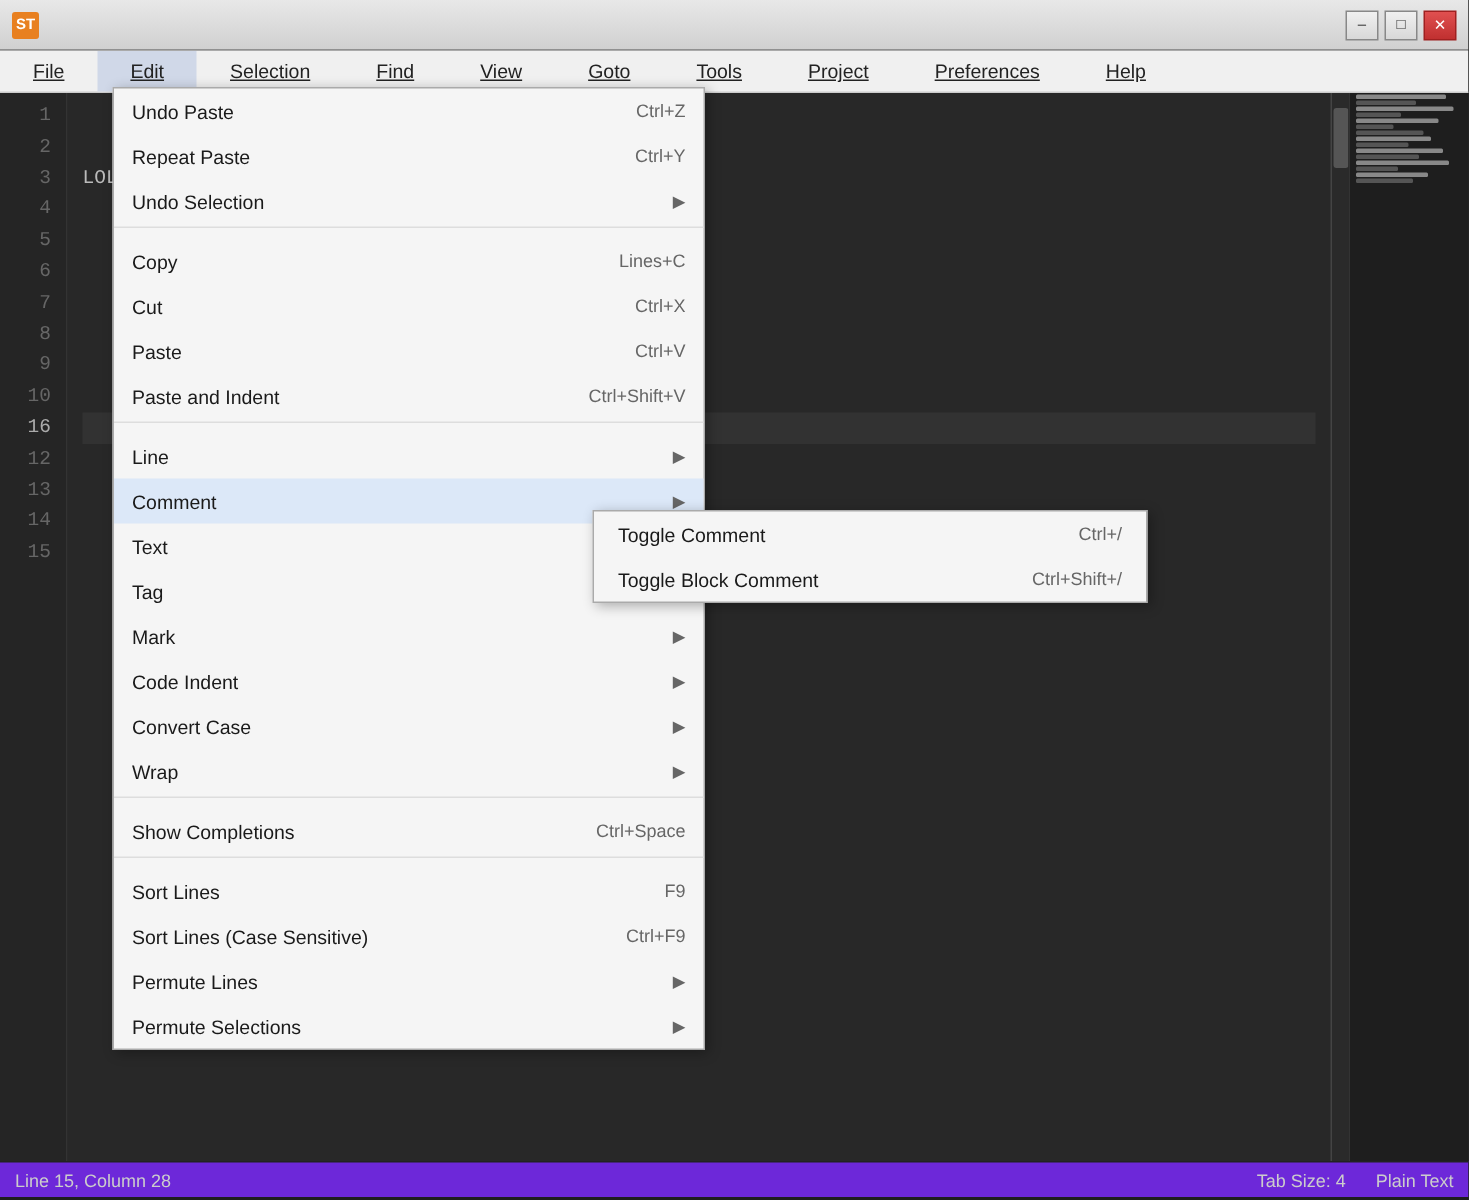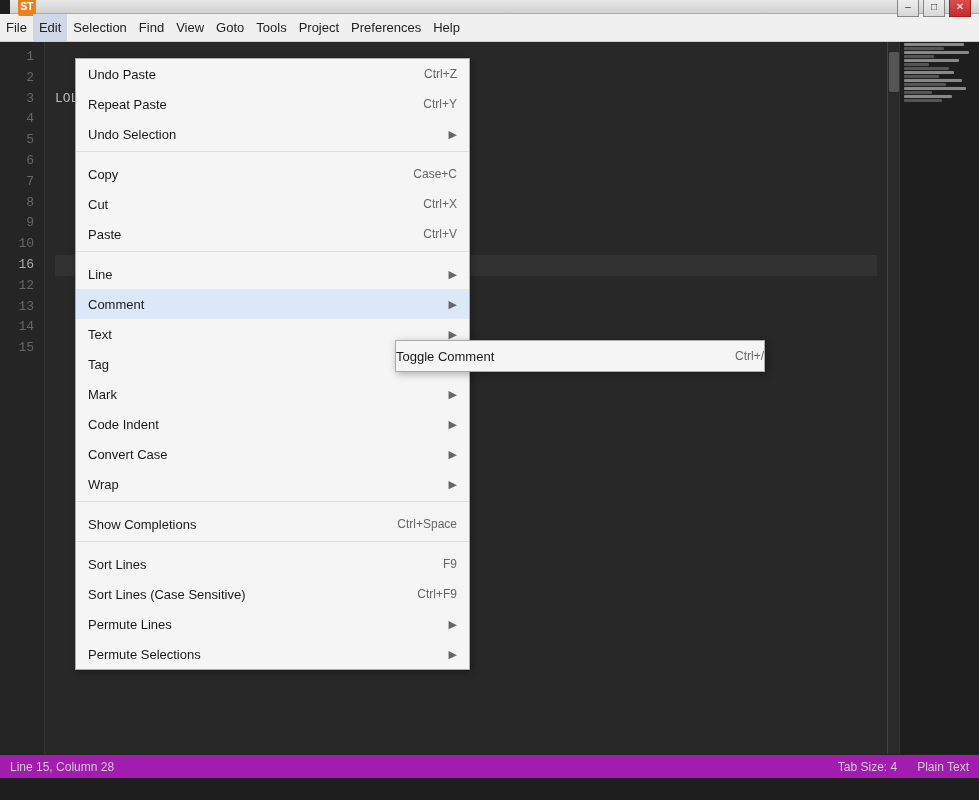--- a/index.html
+++ b/index.html
@@ -8,28 +8,27 @@
       height: 800px;
       font-family: 'Segoe UI', Tahoma, sans-serif;
       font-size: 13px;
       background: #1e1e1e;
       overflow: hidden;
       user-select: none;
     }
 
     
     #title-bar {
-      height: 14px;
+      height: 34px;
       background: linear-gradient(to bottom, #e8e8e8, #d0d0d0);
       border-bottom: 1px solid #aaa;
       display: flex;
       align-items: center;
       padding: 0 8px;
       justify-content: space-between;
-      margin-left: 10px;
     }
     #title-left {
       display: flex;
       align-items: center;
       gap: 6px;
     }
     #app-icon {
       width: 18px;
       height: 18px;
       background: #e88020;
@@ -69,27 +68,28 @@
 
     
     #menu-bar {
       height: 28px;
       background: #f0f0f0;
       border-bottom: 1px solid #ccc;
       display: flex;
       align-items: stretch;
     }
     .menu-item {
-      padding: 0 6px;
+      padding: 0 22px;
       display: flex;
       align-items: center;
       cursor: pointer;
       font-size: 13px;
       color: #222;
       white-space: nowrap;
+      text-decoration: underline;
     }
     .menu-item.active {
       background: #d0d8e8;
     }
 
     
     #editor-area {
       position: relative;
       width: 979px;
       height: 712px;
@@ -148,21 +148,21 @@
       height: 3px;
       margin: 1px 4px;
       background: #555;
       border-radius: 1px;
     }
     .minimap-line.bright { background: #888; }
 
     
     #status-bar {
       height: 24px;
-      background: #a21caf;
+      background: #6d28d9;
       border-top: 1px solid #222;
       display: flex;
       align-items: center;
       padding: 0 10px;
       color: #ccc;
       font-size: 12px;
       justify-content: space-between;
     }
 
     
@@ -213,21 +213,21 @@
       width: 370px;
       background: #f5f5f5;
       border: 1px solid #aaa;
       box-shadow: 2px 2px 8px rgba(0,0,0,0.3);
       z-index: 1001;
     }
     .submenu-item {
       height: 30px;
       display: flex;
       align-items: center;
-      padding: 0 0;
+      padding: 0 16px;
       cursor: pointer;
       justify-content: space-between;
       color: #1a1a1a;
       font-size: 13px;
     }
     .submenu-item .shortcut {
       color: #666;
       font-size: 12px;
     }
   </style>
@@ -339,33 +339,37 @@
 
   <div class="dropdown-item">
     <span>Undo Selection</span>
     <span class="arrow">▶</span>
   </div>
 
   <div class="dropdown-separator"></div>
 
   <div class="dropdown-item">
     <span>Copy</span>
-    <span class="shortcut">Case+C</span>
+    <span class="shortcut">Lines+C</span>
   </div>
 
   <div class="dropdown-item">
     <span>Cut</span>
     <span class="shortcut">Ctrl+X</span>
   </div>
 
   <div class="dropdown-item">
     <span>Paste</span>
     <span class="shortcut">Ctrl+V</span>
   </div>
 
+  <div class="dropdown-item">
+    <span>Paste and Indent</span>
+    <span class="shortcut">Ctrl+Shift+V</span>
+  </div>
 
   <div class="dropdown-separator"></div>
 
   <div class="dropdown-item">
     <span>Line</span>
     <span class="arrow">▶</span>
   </div>
 
   <div class="dropdown-item active-sub">
     <span>Comment</span>
@@ -430,13 +434,17 @@
     <span>Permute Selections</span>
     <span class="arrow">▶</span>
   </div>
 </div>
 
 <div id="comment-submenu">
   <div class="submenu-item">
     <span>Toggle Comment</span>
     <span class="shortcut">Ctrl+/</span>
   </div>
+  <div class="submenu-item">
+    <span>Toggle Block Comment</span>
+    <span class="shortcut">Ctrl+Shift+/</span>
+  </div>
 </div>
 
 </body></html>

